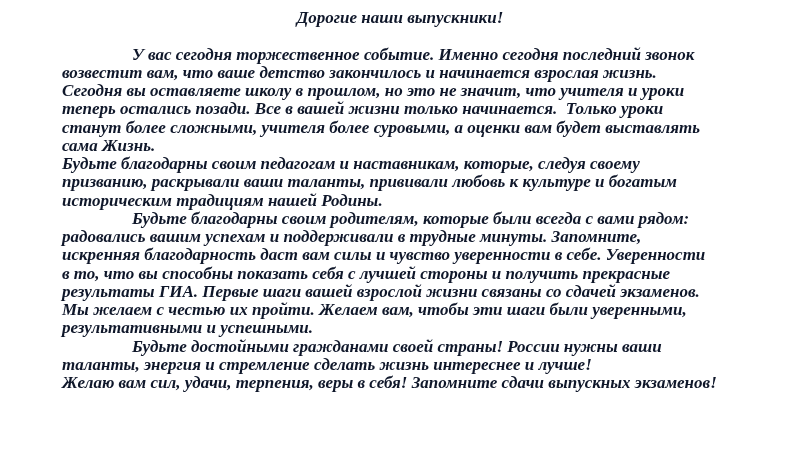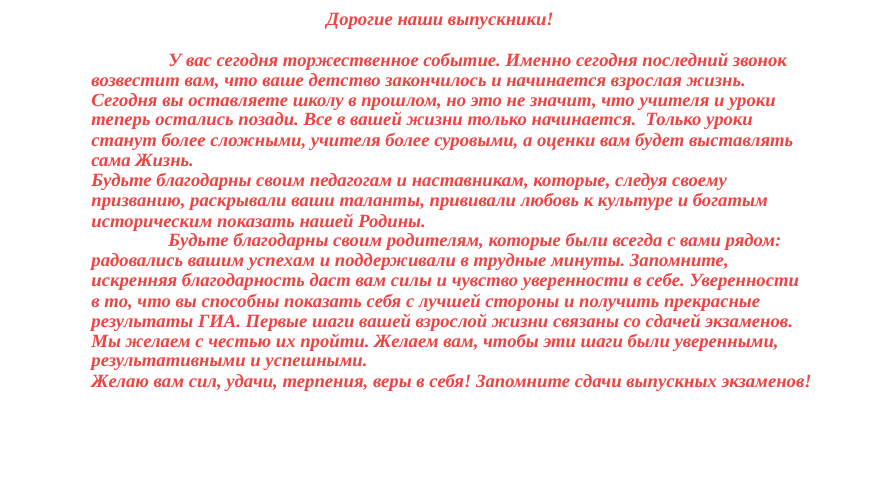--- a/index.html
+++ b/index.html
@@ -11,33 +11,33 @@
     width: 800px;
     height: 450px;
     overflow: hidden;
     font-family: "Liberation Serif", "DejaVu Serif", serif;
   }
   .page {
     width: 800px;
     height: 450px;
     box-sizing: border-box;
     padding-top: 9px;
-    color: #ef4444;
+    color: #0f172a;
     font-weight: bold;
     font-style: italic;
     font-size: 17px;
     line-height: 18.25px;
   }
   .doc-title {
     text-align: center;
     margin: 0 0 18.25px 0;
     white-space: pre;
   }
   .doc-body {
-    padding-left: 83px;
+    padding-left: 62px;
   }
   .para {
     margin: 0;
     white-space: pre;
   }
   .para.indent {
     text-indent: 70px;
   }
 </style>
 </head>
@@ -47,23 +47,25 @@
   <div class="doc-title">Дорогие наши выпускники!</div>
   <div class="doc-body">
     <p class="para indent">У вас сегодня торжественное событие. Именно сегодня последний звонок
 возвестит вам, что ваше детство закончилось и начинается взрослая жизнь.
 Сегодня вы оставляете школу в прошлом, но это не значит, что учителя и уроки
 теперь остались позади. Все в вашей жизни только начинается.  Только уроки
 станут более сложными, учителя более суровыми, а оценки вам будет выставлять
 сама Жизнь.</p>
     <p class="para">Будьте благодарны своим педагогам и наставникам, которые, следуя своему
 призванию, раскрывали ваши таланты, прививали любовь к культуре и богатым
-историческим показать нашей Родины.</p>
+историческим традициям нашей Родины.</p>
     <p class="para indent">Будьте благодарны своим родителям, которые были всегда с вами рядом:
 радовались вашим успехам и поддерживали в трудные минуты. Запомните,
 искренняя благодарность даст вам силы и чувство уверенности в себе. Уверенности
 в то, что вы способны показать себя с лучшей стороны и получить прекрасные
 результаты ГИА. Первые шаги вашей взрослой жизни связаны со сдачей экзаменов.
 Мы желаем с честью их пройти. Желаем вам, чтобы эти шаги были уверенными,
 результативными и успешными.</p>
+    <p class="para indent">Будьте достойными гражданами своей страны! России нужны ваши
+таланты, энергия и стремление сделать жизнь интереснее и лучше!</p>
     <p class="para">Желаю вам сил, удачи, терпения, веры в себя! Запомните сдачи выпускных экзаменов!</p>
   </div>
 </div>
 
 </body></html>

